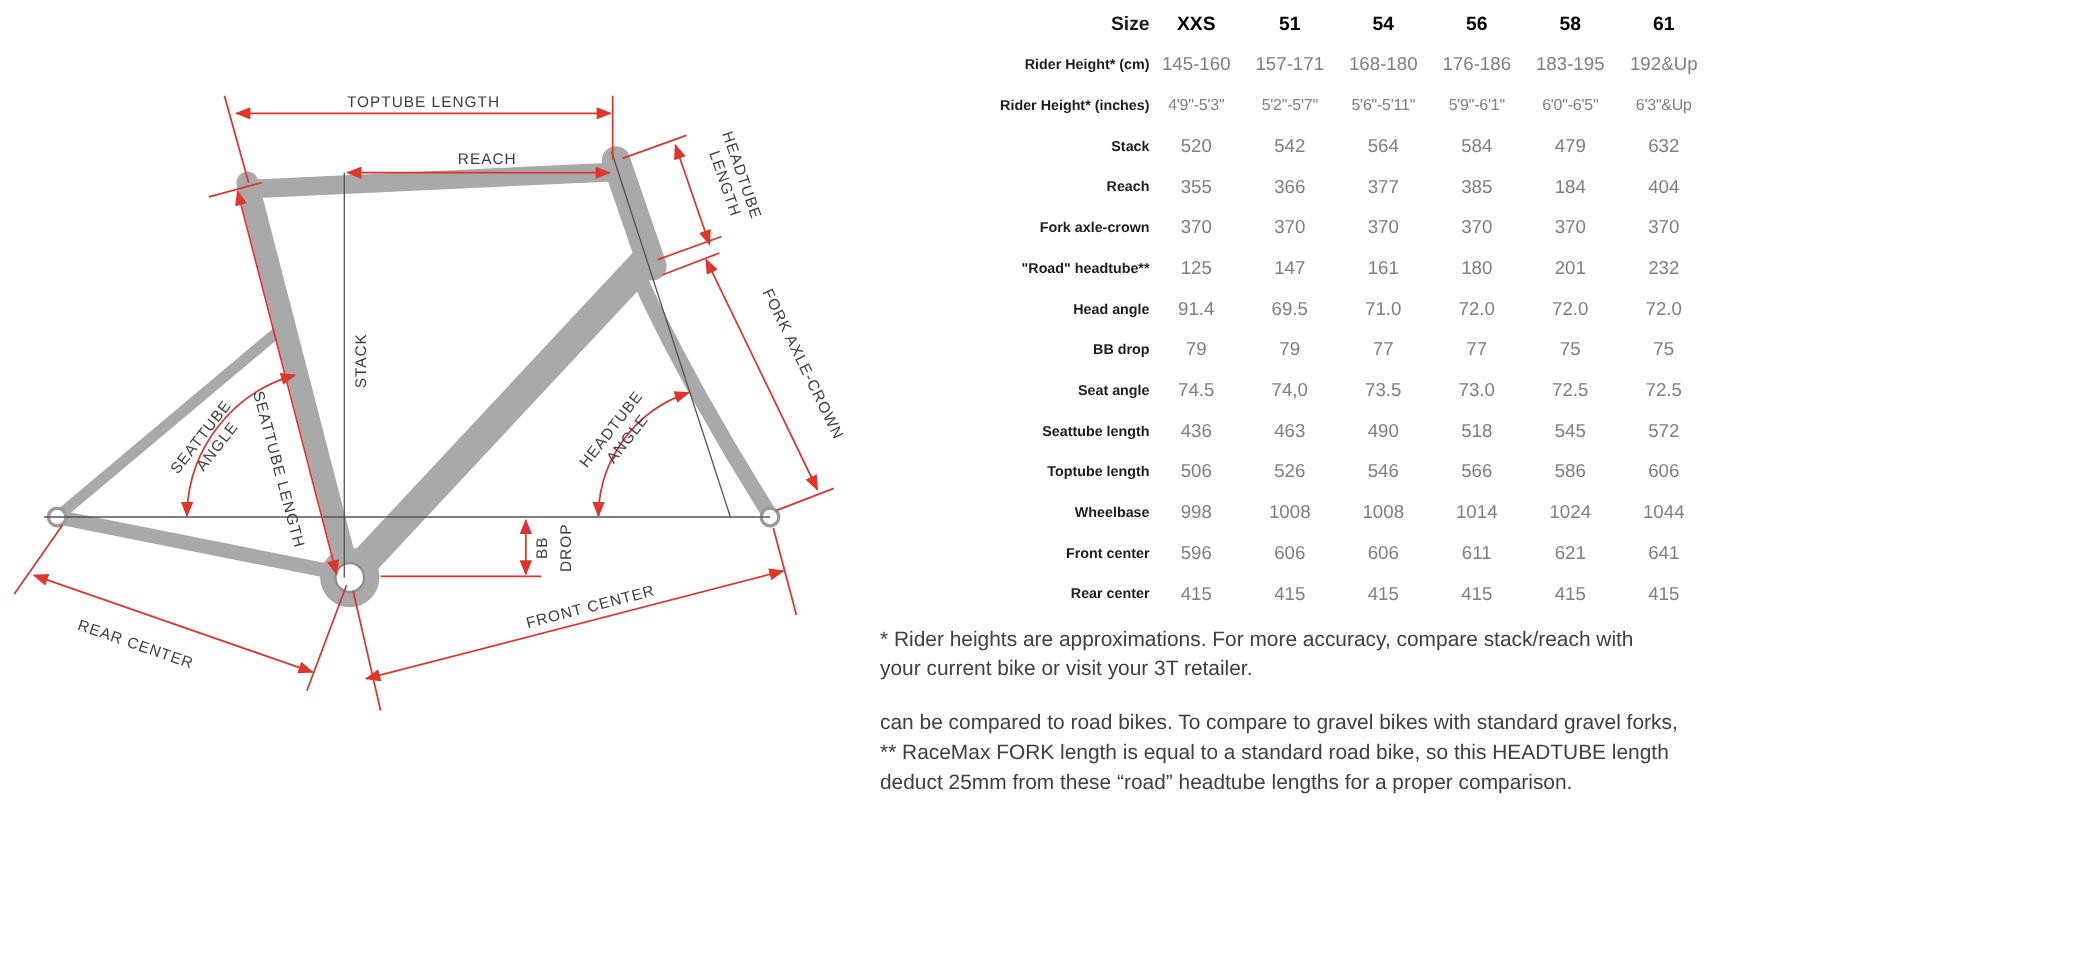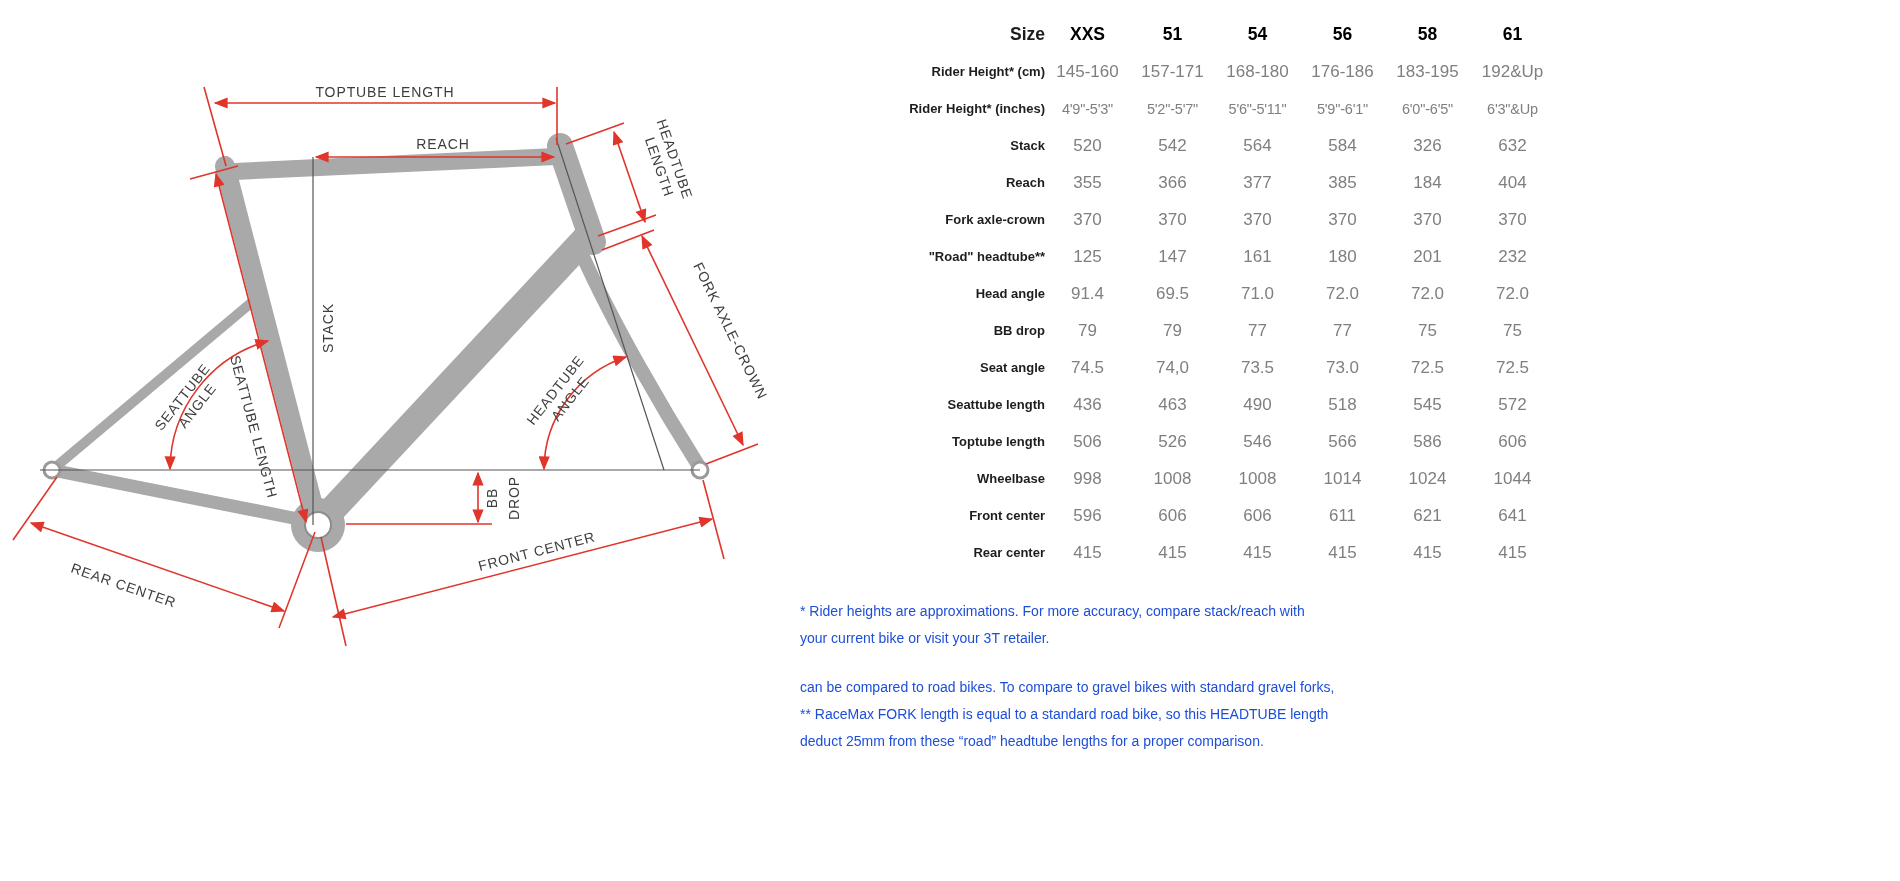--- a/index.html
+++ b/index.html
@@ -5,31 +5,31 @@
   html,body{margin:0;padding:0;background:#fff;}
   body{width:1900px;height:881px;position:relative;overflow:hidden;
        font-family:"Liberation Sans", sans-serif;}
 
   
   #diagram{position:absolute;left:0;top:60px;}
   #diagram text{font-family:"Liberation Sans", sans-serif;font-size:14px;
                 letter-spacing:0.9px;fill:#3d3d3d;}
 
   
-  #geo-table{position:absolute;left:855px;top:16px;}
+  #geo-table{position:absolute;left:855px;top:3px;}
   .grow{display:grid;grid-template-columns:190px repeat(6,85px);height:37px;align-items:center;}
   .glabel{text-align:right;font-weight:bold;font-size:13px;color:#1d1d1d;white-space:nowrap;}
   .gval{text-align:center;font-size:17px;color:#7f7f7f;white-space:nowrap;}
   .ghead .glabel{font-size:17.5px;}
   .ghead .gval{color:#000000;font-weight:bold;font-size:17.5px;}
   .gsmall .gval{font-size:14.5px;letter-spacing:-0.2px;}
 
   
   #footnotes{position:absolute;left:800px;top:568px;width:730px;
-             font-size:14px;color:#1d4ed8;margin-top:30px;}
+             font-size:19px;color:#404040;}
   .fnote{margin:0 0 22px 0;}
   .fline{line-height:27px;}
 </style>
 </head>
 <body>
 
 <svg id="diagram" width="790" height="640" viewBox="0 0 790 640">
   <defs>
     <marker id="arr" viewBox="0 0 10 8" refX="9" refY="4" markerWidth="9" markerHeight="7" orient="auto-start-reverse">
       <path d="M0,0 L10,4 L0,8 z" fill="#e0352b"></path>
@@ -131,21 +131,21 @@
       <div class="gval">5'9"-6'1"</div>
       <div class="gval">6'0"-6'5"</div>
       <div class="gval">6'3"&amp;Up</div>
     </div>
     <div class="grow">
       <div class="glabel">Stack</div>
       <div class="gval">520</div>
       <div class="gval">542</div>
       <div class="gval">564</div>
       <div class="gval">584</div>
-      <div class="gval">326</div>
+      <div class="gval">479</div>
       <div class="gval">632</div>
     </div>
     <div class="grow">
       <div class="glabel">Reach</div>
       <div class="gval">355</div>
       <div class="gval">366</div>
       <div class="gval">377</div>
       <div class="gval">385</div>
       <div class="gval">184</div>
       <div class="gval">404</div>

